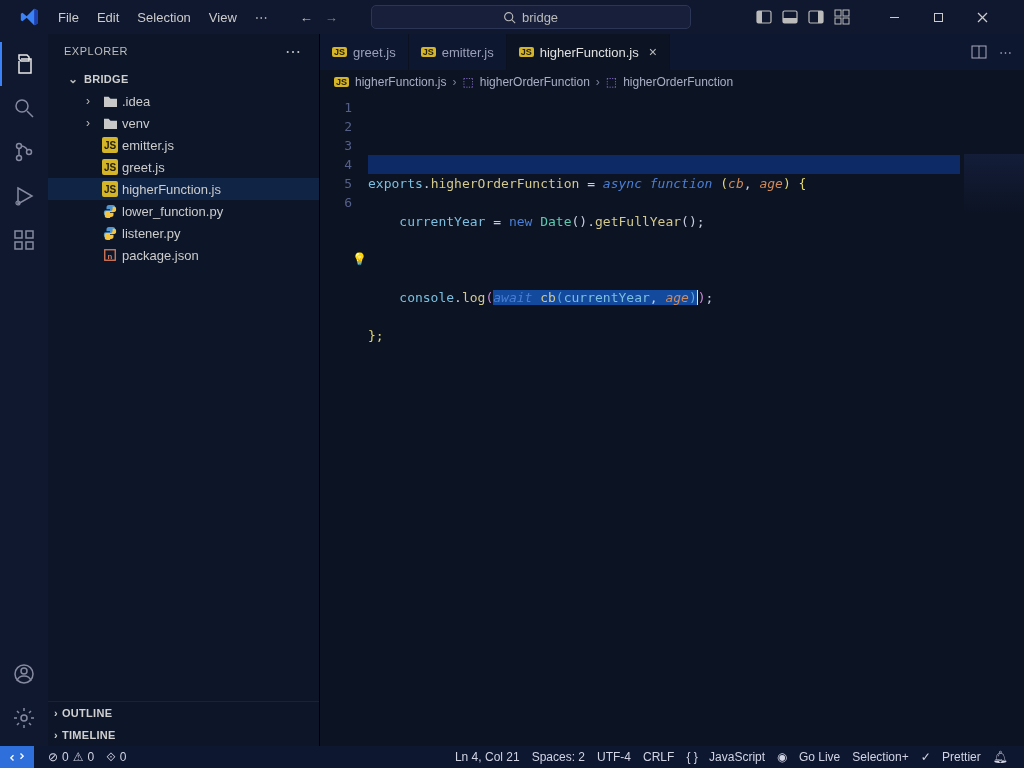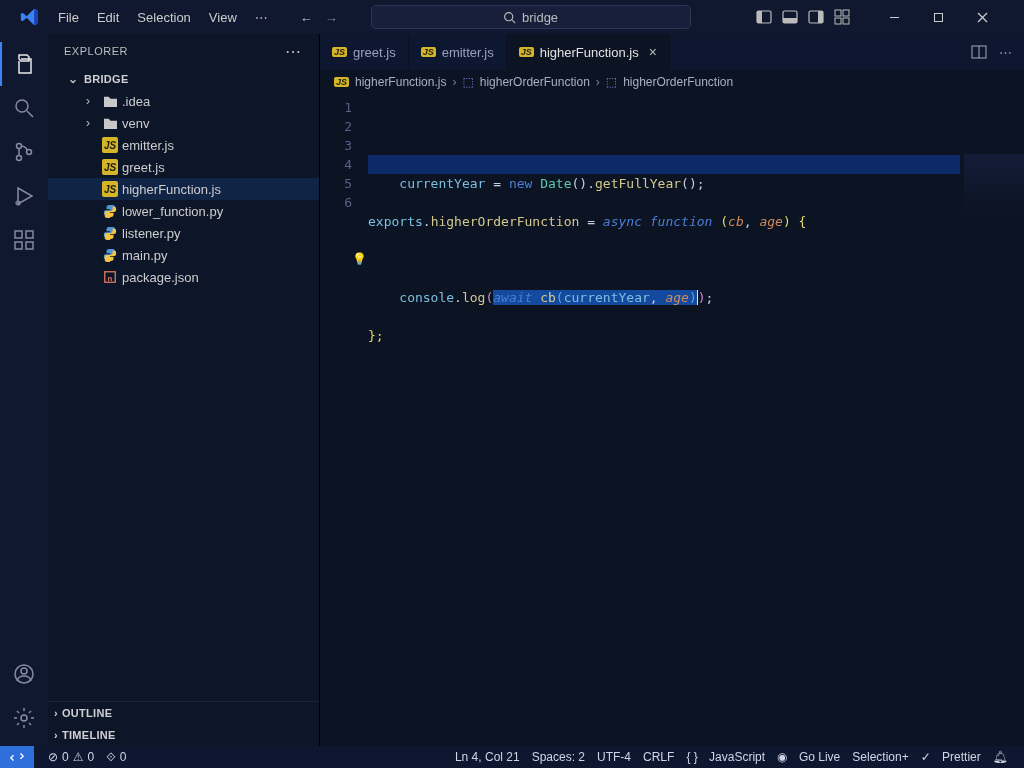--- a/index.html
+++ b/index.html
@@ -69,21 +69,21 @@
     display:flex; align-items:center;
     height:22px; padding-left:4px;
     gap:4px;
   }
   .tree-row.indent1 { padding-left:20px;}
   .tree-row.indent2 { padding-left:38px;}
   .tree-row.selected { background:#102445;}
   .tree-row .chev { width:12px; color:#bbb; font-size:12px;}
   .tree-row .ficon { width:16px; height:16px; display:inline-flex; align-items:center; justify-content:center; font-size:10px; font-weight:bold;}
   .folder-icon{ color:#c8c8c8;}
-  .js-badge { background:#d4b52a; color:#25210a; border-radius:2px; font-size:9px; padding:0 2px; font-weight:bold;font-style:italic;}
+  .js-badge { background:#d4b52a; color:#25210a; border-radius:2px; font-size:9px; padding:0 2px; font-weight:bold;}
   .py-badge { color:#4f95d1; font-size:13px;}
   .json-badge { color:#d8795b; }
   .project-head { font-weight:bold; font-size:11px; color:#d0d0d0; letter-spacing:0.3px;}
   .collapsed-sections { border-top:1px solid #1a2238;}
   .section-row { height:22px; display:flex; align-items:center; padding-left:6px; gap:4px; font-size:11px; font-weight:bold; color:#d0d0d0; letter-spacing:0.3px;}
   
   .editor {
     position:absolute; left:320px; right:0; top:34px; bottom:22px;
     background:#0c1323;
     display:flex; flex-direction:column;
@@ -344,30 +344,20 @@
         <span class="ficon py-badge">
         <svg width="14" height="14" viewBox="0 0 16 16">
             <path fill="#4f95d1" d="M8 1c-4 0-4 2-4 3v2h4v1H3c-2 0-2 2-2 3s0 3 2 3h2v-2c0-2 1-3 3-3h4c1 0 2-1 2-2V4c0-1 0-3-4-3H8z"></path>
             <path fill="#f5c542" d="M8 15c4 0 4-2 4-3v-2H8V9h5c2 0 2-2 2-3s0-3-2-3h-2v2c0 2-1 3-3 3H4c-1 0-2 1-2 2v3c0 1 0 3 4 3h2z"></path>
           </svg>
       </span>
       <span>listener.py</span>
     </div>
     <div class="tree-row indent2">
       <span class="chev"></span>
-        <span class="ficon py-badge">
-        <svg width="14" height="14" viewBox="0 0 16 16">
-            <path fill="#4f95d1" d="M8 1c-4 0-4 2-4 3v2h4v1H3c-2 0-2 2-2 3s0 3 2 3h2v-2c0-2 1-3 3-3h4c1 0 2-1 2-2V4c0-1 0-3-4-3H8z"></path>
-            <path fill="#f5c542" d="M8 15c4 0 4-2 4-3v-2H8V9h5c2 0 2-2 2-3s0-3-2-3h-2v2c0 2-1 3-3 3H4c-1 0-2 1-2 2v3c0 1 0 3 4 3h2z"></path>
-          </svg>
-      </span>
-      <span>main.py</span>
-    </div>
-    <div class="tree-row indent2">
-      <span class="chev"></span>
         <span class="ficon json-badge">
         <svg width="14" height="14" viewBox="0 0 16 16">
             <rect x="2" y="2" width="12" height="12" stroke="#d8795b" fill="none" stroke-width="1.5"></rect>
             <text x="8" y="12" text-anchor="middle" font-size="9" fill="#d8795b">n</text>
           </svg>
       </span>
       <span>package.json</span>
     </div>
   </div>
   <div class="collapsed-sections">
@@ -422,22 +412,22 @@
       <div>1</div>
       <div>2</div>
       <div>3</div>
       <div>4</div>
       <div>5</div>
       <div>6</div>
     </div>
     <div class="code">
       <div class="hl-line" style="top:61px;"></div>
       <div class="code-inner">
+<div><span class="exp">exports</span><span class="dot">.</span><span class="fn">higherOrderFunction</span><span class="punct"> = </span><span class="kw">async</span><span> </span><span class="kw">function</span><span class="punct bracket-y"> (</span><span class="param">cb</span><span class="punct">, </span><span class="param">age</span><span class="punct bracket-y">) {</span></div>
 <div><span class="id">    currentYear</span><span class="punct"> = </span><span class="kw2">new</span><span> </span><span class="cls">Date</span><span class="punct">().</span><span class="fn">getFullYear</span><span class="punct">();</span></div>
-<div><span class="exp">exports</span><span class="dot">.</span><span class="fn">higherOrderFunction</span><span class="punct"> = </span><span class="kw">async</span><span> </span><span class="kw">function</span><span class="punct bracket-y"> (</span><span class="param">cb</span><span class="punct">, </span><span class="param">age</span><span class="punct bracket-y">) {</span></div>
 <div style="position:relative;"><span class="bulb">💡</span>&nbsp;</div>
 <div><span class="obj">    console</span><span class="dot">.</span><span class="fn">log</span><span class="bracket-p">(</span><span class="sel"><span class="kw">await</span><span> </span><span class="fn">cb</span><span class="bracket-b">(</span><span class="id">currentYear</span><span class="punct">, </span><span class="param">age</span><span class="bracket-b">)</span></span><span class="bracket-p cursor">)</span><span class="punct">;</span></div>
 <div><span class="punct bracket-y">};</span></div>
 <div>&nbsp;</div>
       </div>
     </div>
     <div class="minimap"></div>
   </div>
 </div>
 

